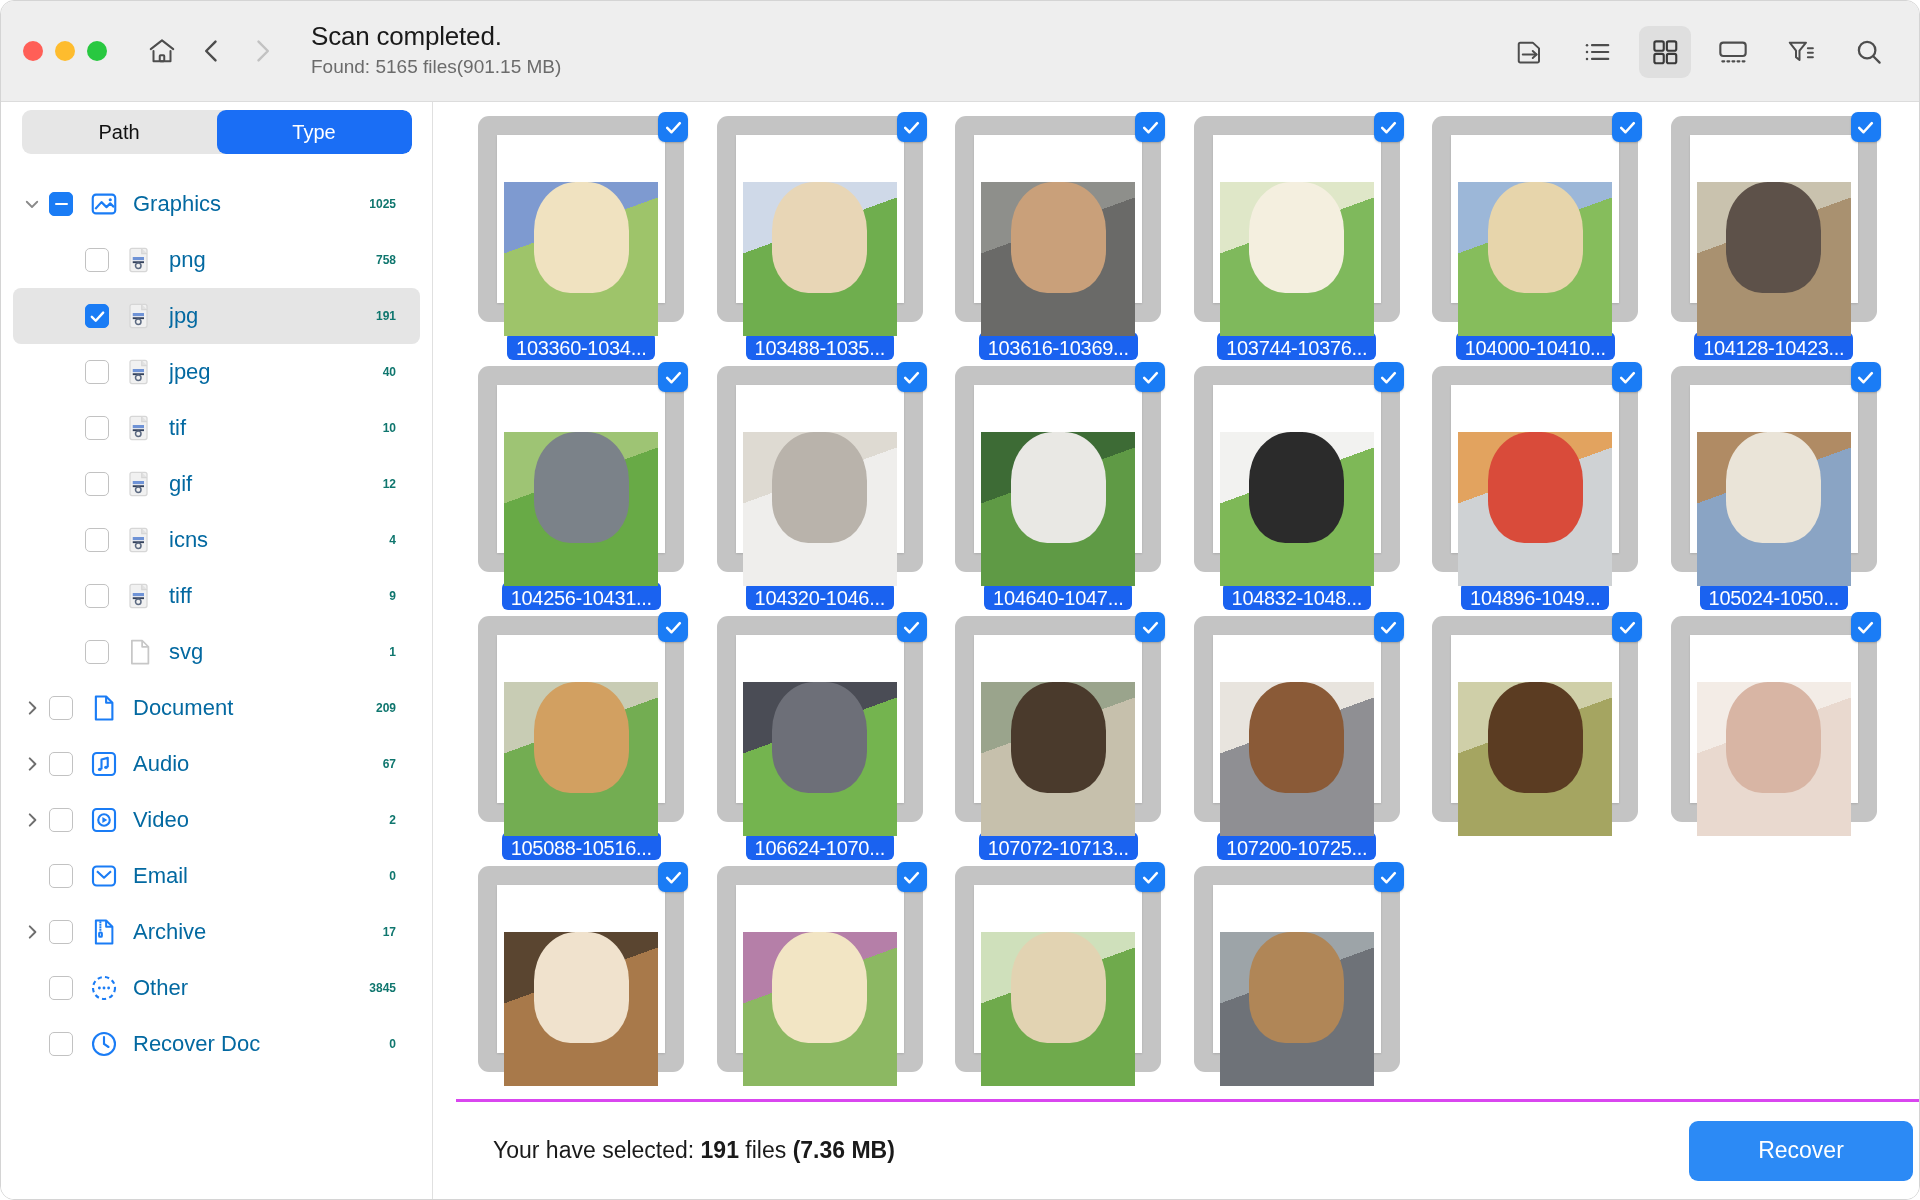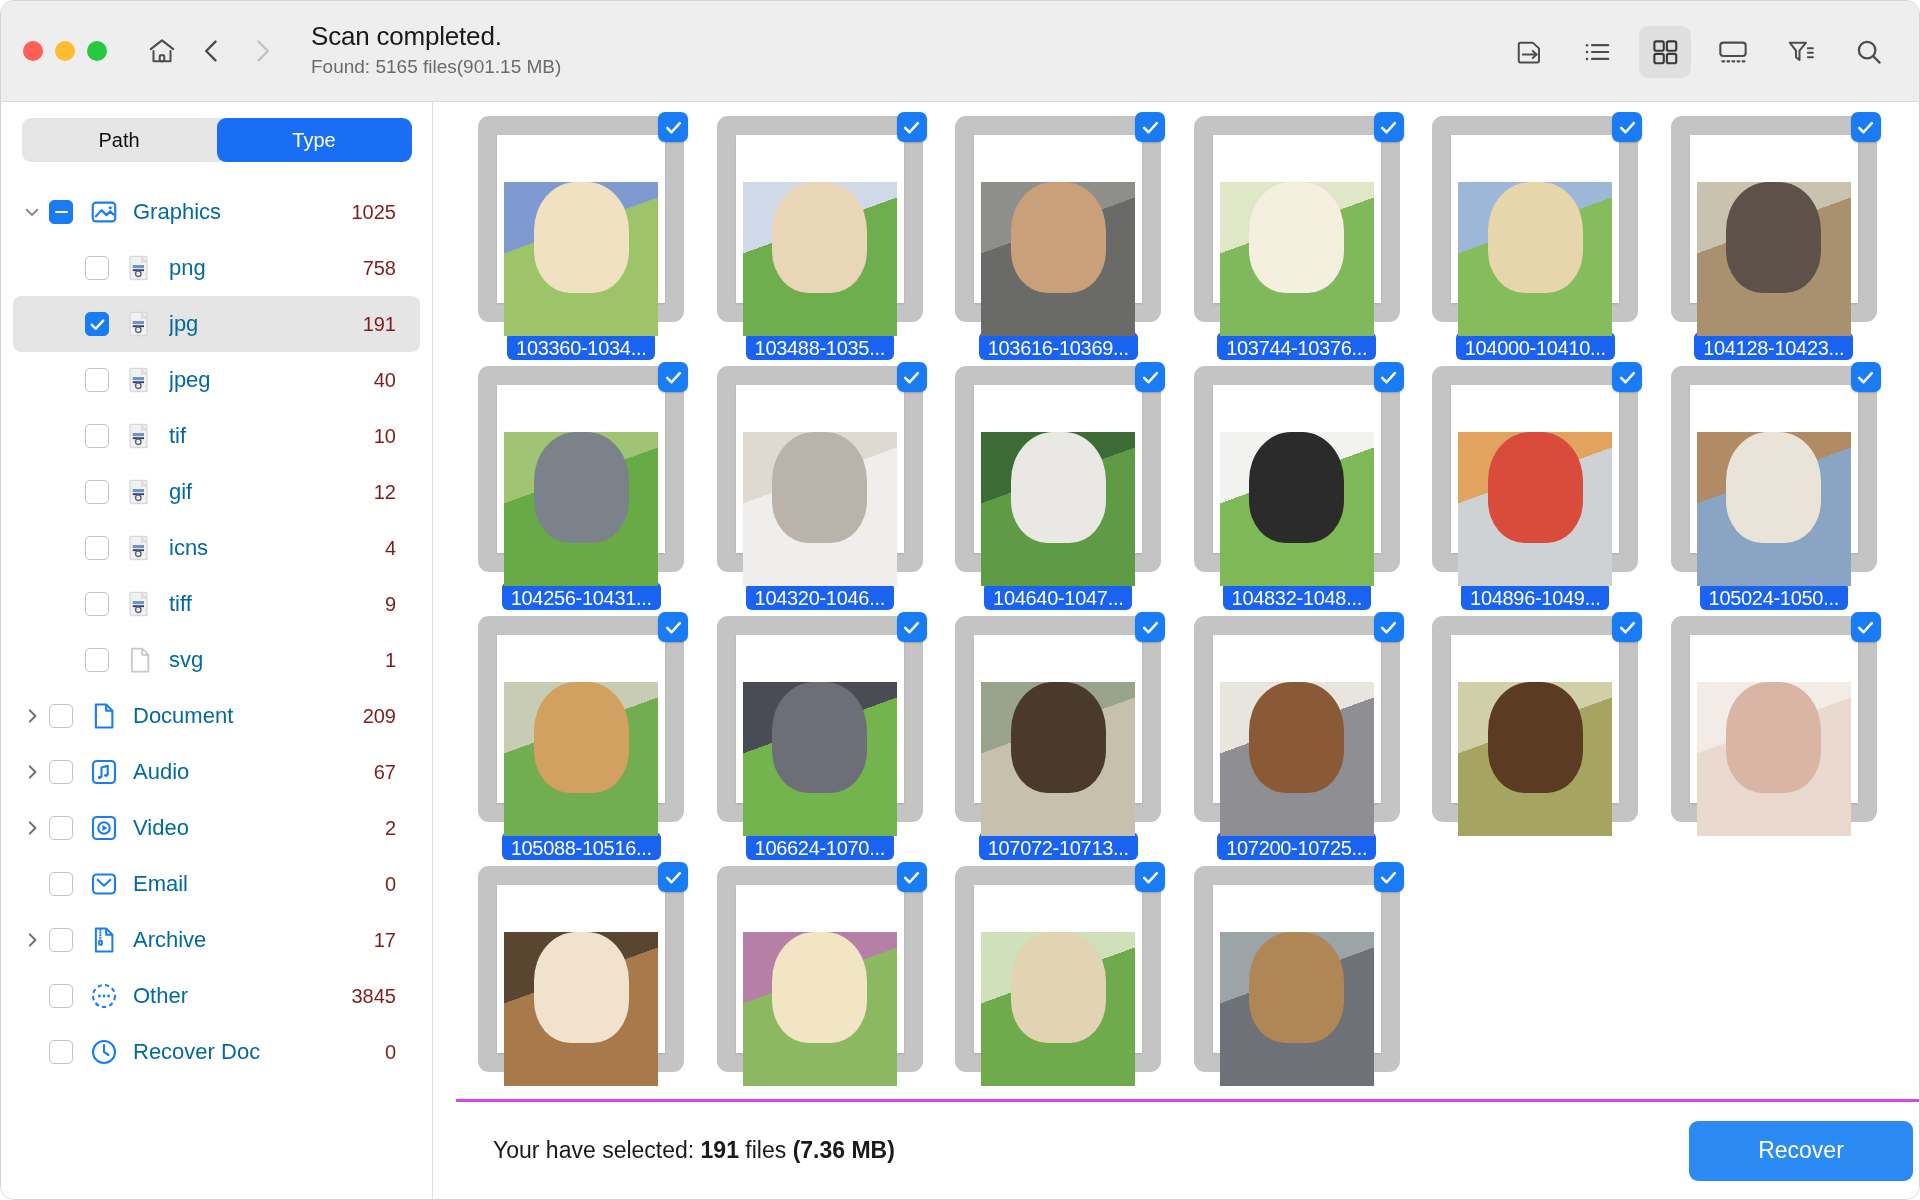--- a/index.html
+++ b/index.html
@@ -60,21 +60,21 @@
 
   
   .sidebar {
     position: absolute; left: 0; top: 101px;
     width: 432px; height: 1099px;
     background: #ffffff;
     border-right: 1px solid #e0e0e0;
     overflow: hidden;
   }
   .segmented {
-    margin: 16px auto 0 auto;
+    margin: 8px auto 0 auto;
     width: 390px; height: 44px;
     background: #e6e6e6;
     border-radius: 9px;
     display: flex;
     overflow: hidden;
   }
   .seg {
     flex: 1; display: flex; align-items: center; justify-content: center;
     font-size: 20px; color: #111; border-radius: 9px;
   }
@@ -105,21 +105,21 @@
   .cbox .mark { display: none; }
   .cbox.checked .mark { display: block; }
   .cbox.partial .dash {
     width: 13px; height: 2.6px; background: #fff; border-radius: 2px;
   }
   .ficon { width: 34px; min-width: 34px; margin-left: 14px; display: flex; align-items: center; justify-content: center; }
   .tree-label {
     margin-left: 12px; font-size: 22px; color: #0369a1; flex: 1;
     white-space: nowrap; overflow: hidden; text-overflow: ellipsis;
   }
-  .tree-count { font-size: 20px; color: #7f1d1d; }
+  .tree-count { font-size: 12px; color: #0f766e; font-weight: bold; }
   .indent-child { padding-left: 42px; }
   .indent-root { padding-left: 6px; }
 
   
   .content {
     position: absolute; left: 433px; top: 101px;
     width: 1487px; height: 999px;
     background: #ffffff;
     overflow: hidden;
   }

